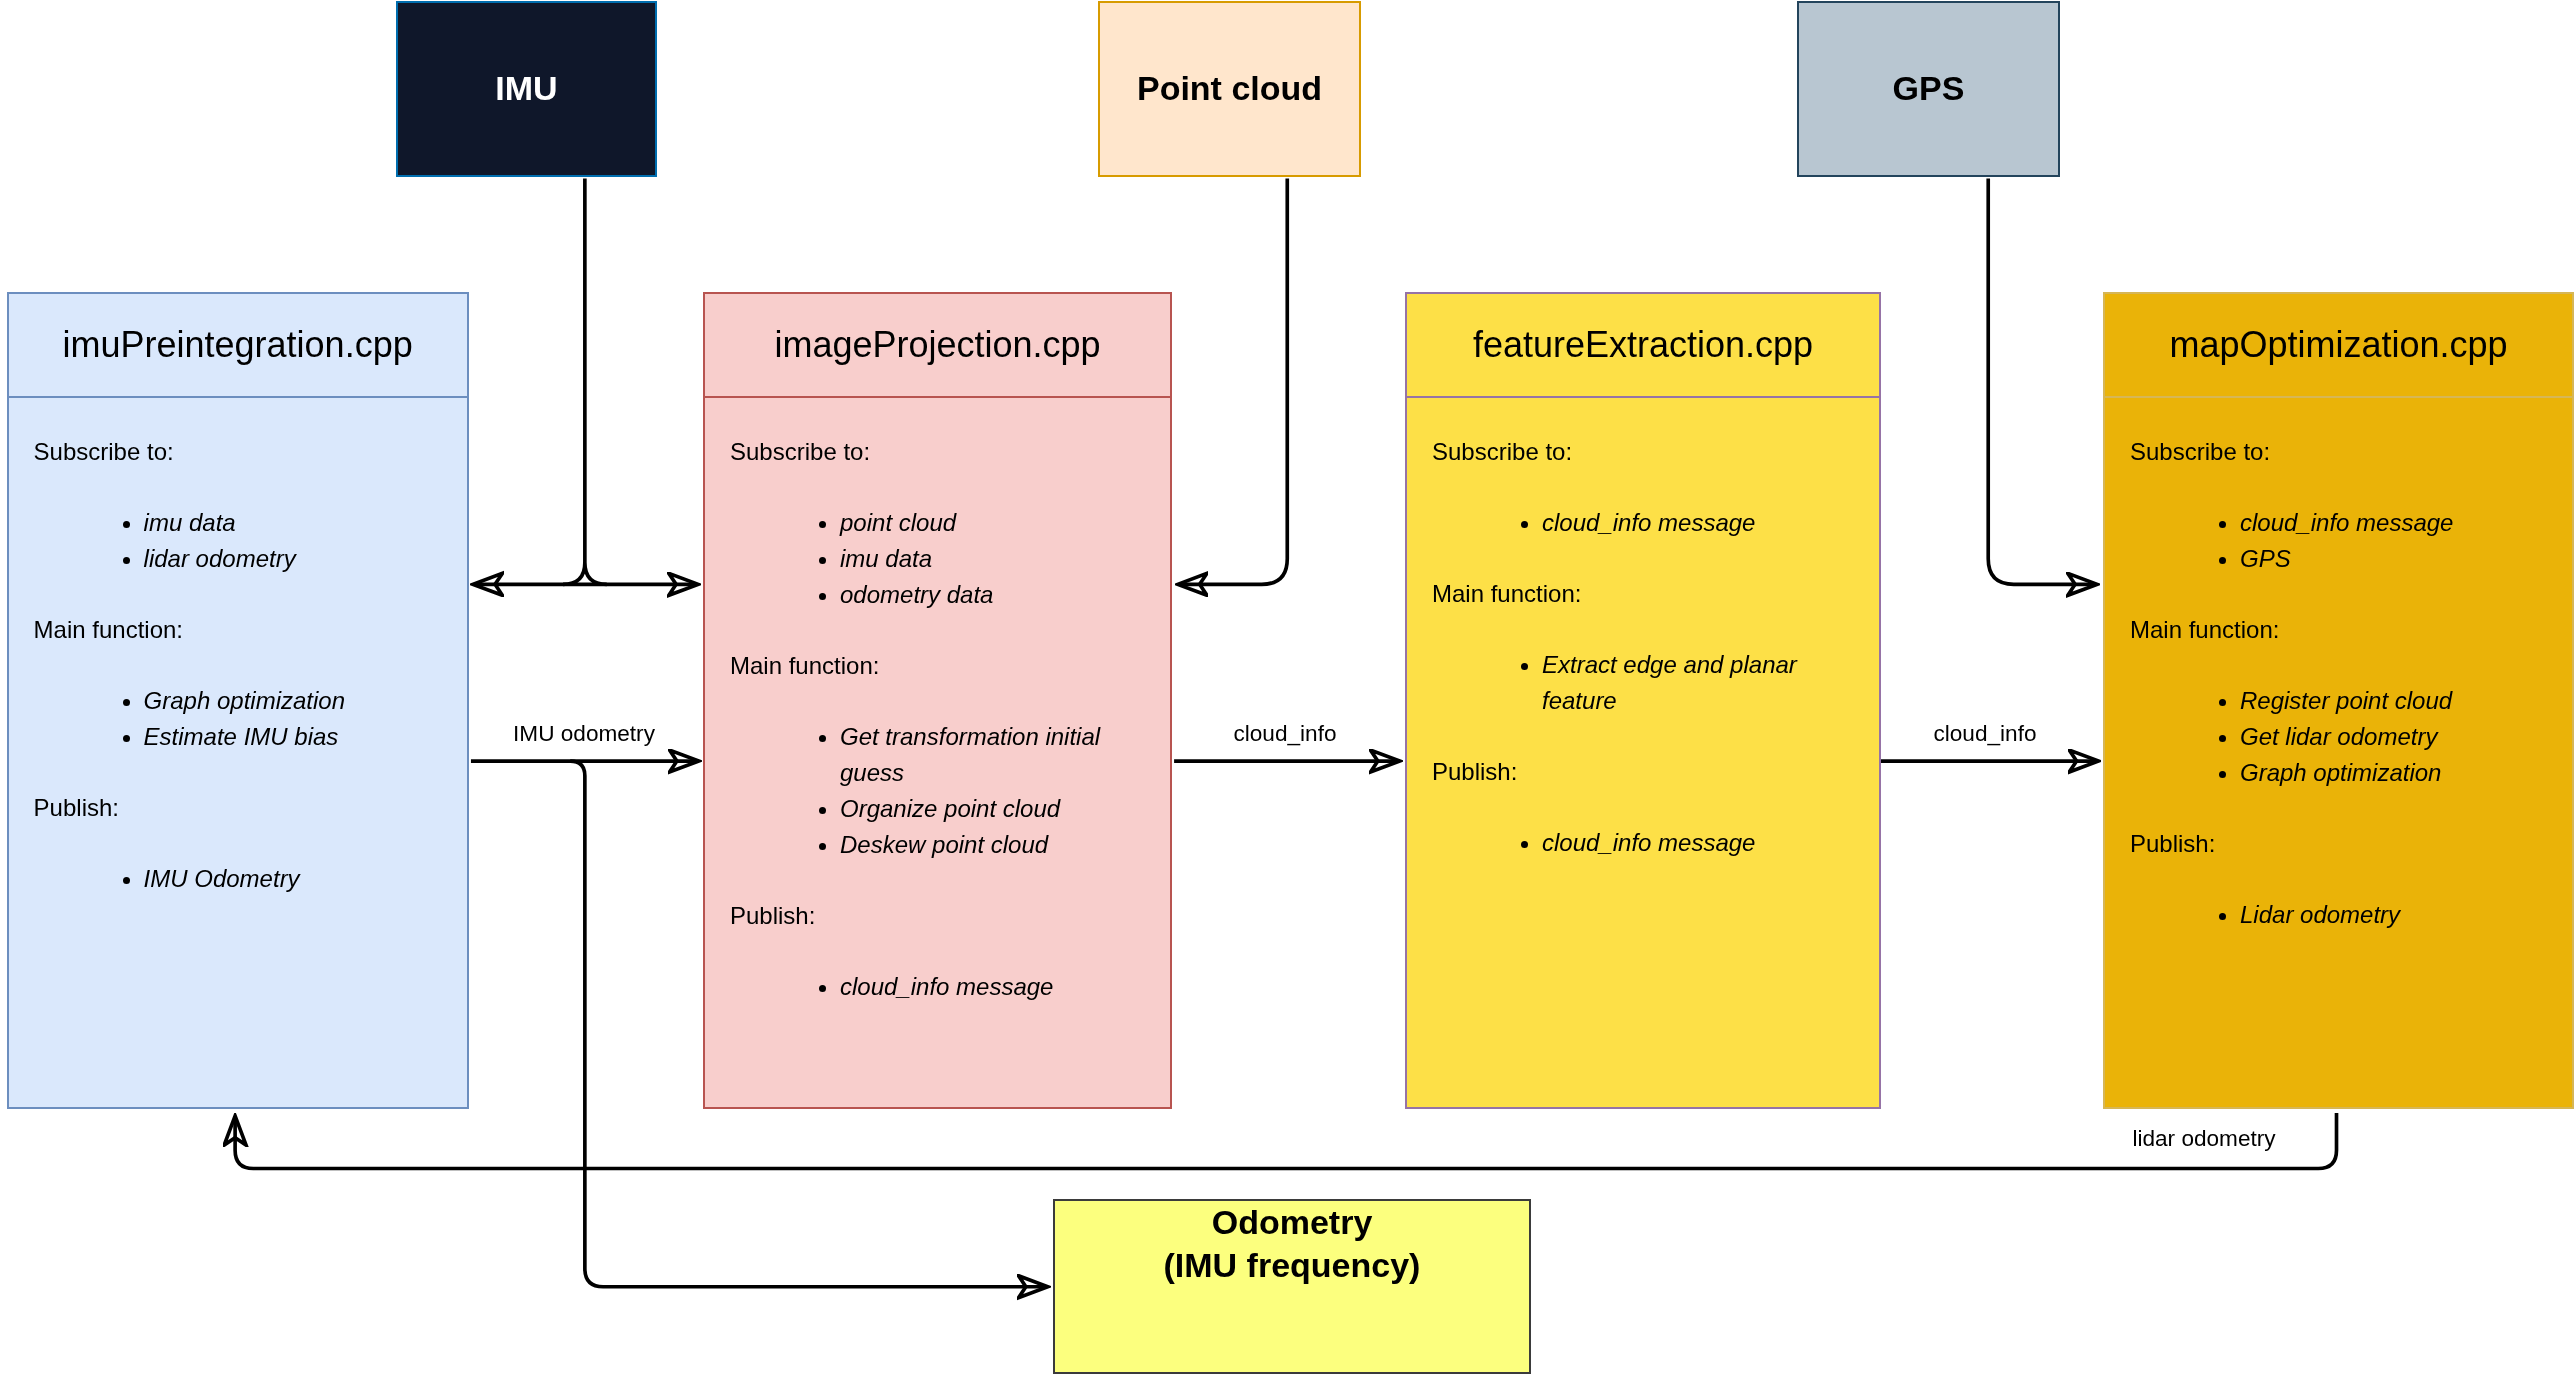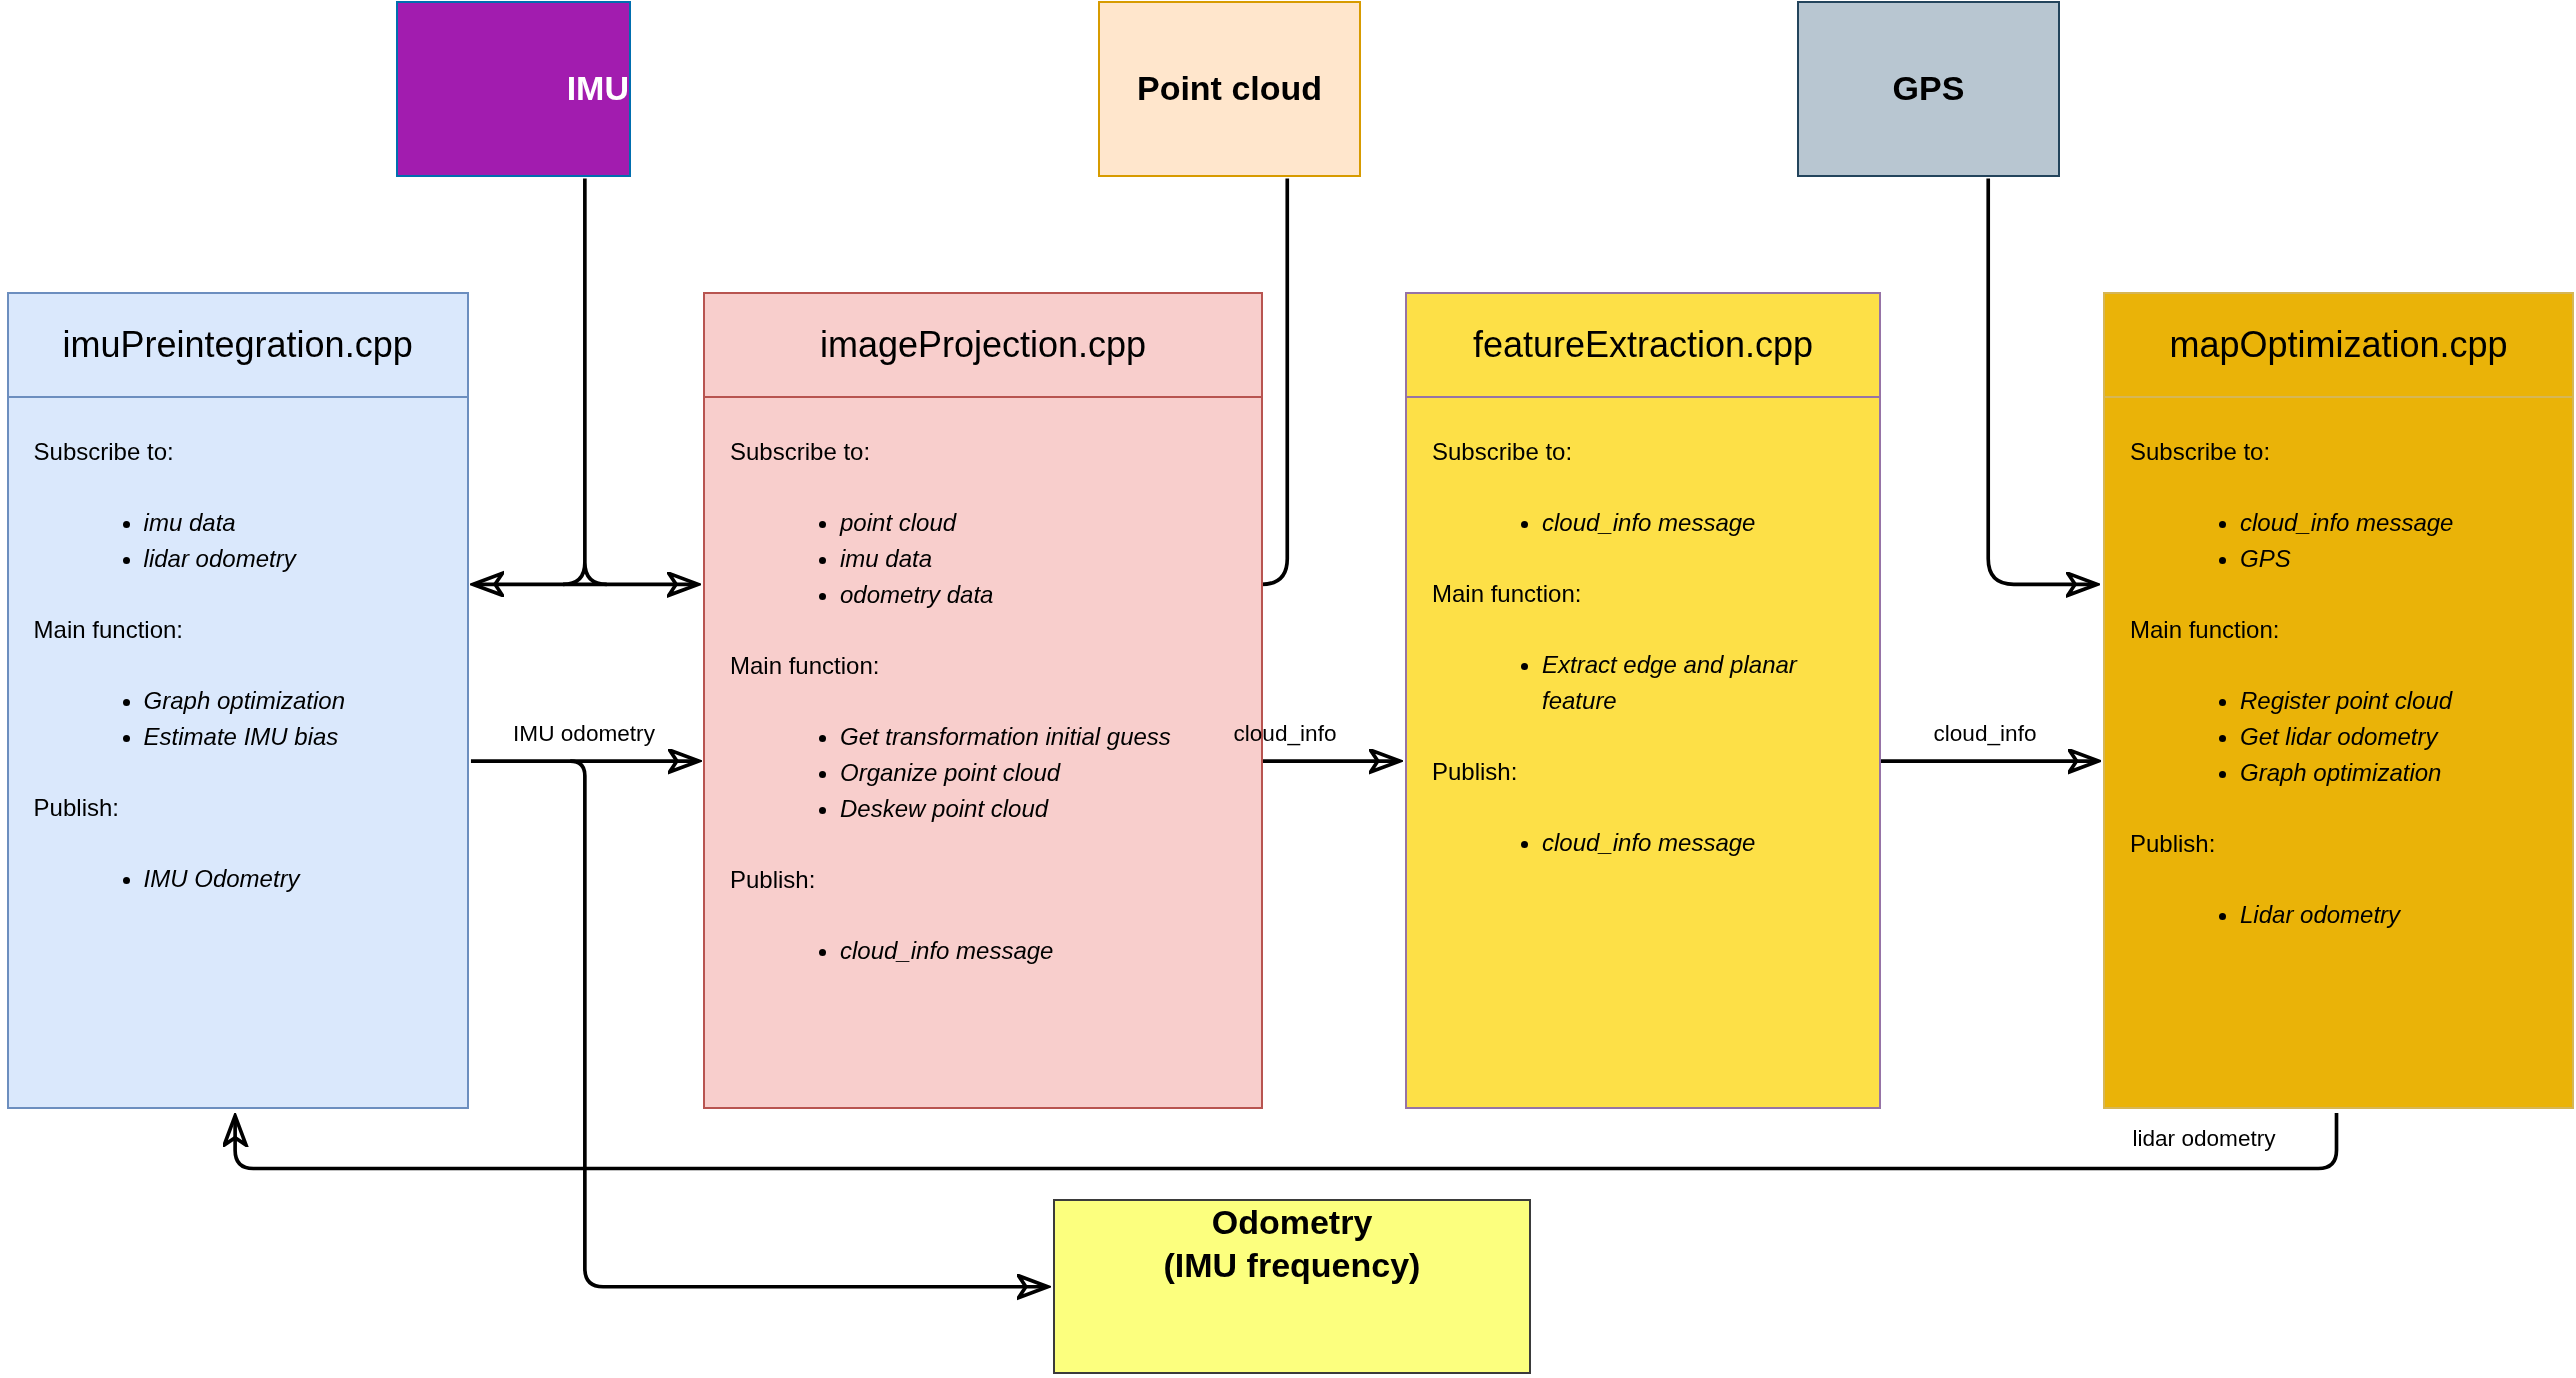--- a/index.html
+++ b/index.html
@@ -45,21 +45,21 @@
     <line x1="645" y1="1042" x2="953" y2="1042" marker-end="url(#arr)"></line>
 
     <path d="M 781 1042 Q 801 1042 801 1062 L 801 1737 Q 801 1762 826 1762 L 1431 1762" marker-end="url(#arr)"></path>
 
     <line x1="1608" y1="1042" x2="1913" y2="1042" marker-end="url(#arr)"></line>
     <line x1="2564" y1="1042" x2="2870" y2="1042" marker-end="url(#arr)"></line>
 
     <path d="M 3200 1524 L 3200 1575 Q 3200 1600 3175 1600 L 347 1600 Q 322 1600 322 1575 L 322 1532" marker-end="url(#arr)"></path>
   </svg>
 
-  <div class="srcbox" style="left: 396px; width: 235px; background-color: #a21caf; border-color: rgb(0, 110, 175); color: rgb(255, 255, 255); justify-content: flex-end;">
+  <div class="srcbox" style="left: 396px; width: 261px; background-color: #0f172a; border-color: rgb(0, 110, 175); color: rgb(255, 255, 255);">
     <span>IMU</span>
   </div>
 
   <div class="srcbox" style="left: 1098px; width: 263px; background-color: rgb(255, 230, 204); border-color: rgb(215, 155, 0);">
     <span>Point cloud</span>
   </div>
 
   <div class="srcbox" style="left: 1797px; width: 263px; background-color: rgb(184, 198, 209); border-color: rgb(35, 68, 92);">
     <span>GPS</span>
   </div>
@@ -77,21 +77,21 @@
         <li>Graph optimization</li>
         <li>Estimate IMU bias</li>
       </ul>
       <p class="heading">Publish:</p>
       <ul>
         <li>IMU Odometry</li>
       </ul>
     </div>
   </div>
 
-  <div class="module" style="left: 703px; width: 560px; background-color: rgb(248, 206, 204); border-color: rgb(184, 84, 80);">
+  <div class="module" style="left: 703px; width: 469px; background-color: rgb(248, 206, 204); border-color: rgb(184, 84, 80);">
     <div class="mtitle" style="border-bottom-color: rgb(184, 84, 80);">imageProjection.cpp</div>
     <div class="mcontent">
       <p class="heading">Subscribe to:</p>
       <ul>
         <li>point cloud</li>
         <li>imu data</li>
         <li>odometry data</li>
       </ul>
       <p class="heading">Main function:</p>
       <ul>

